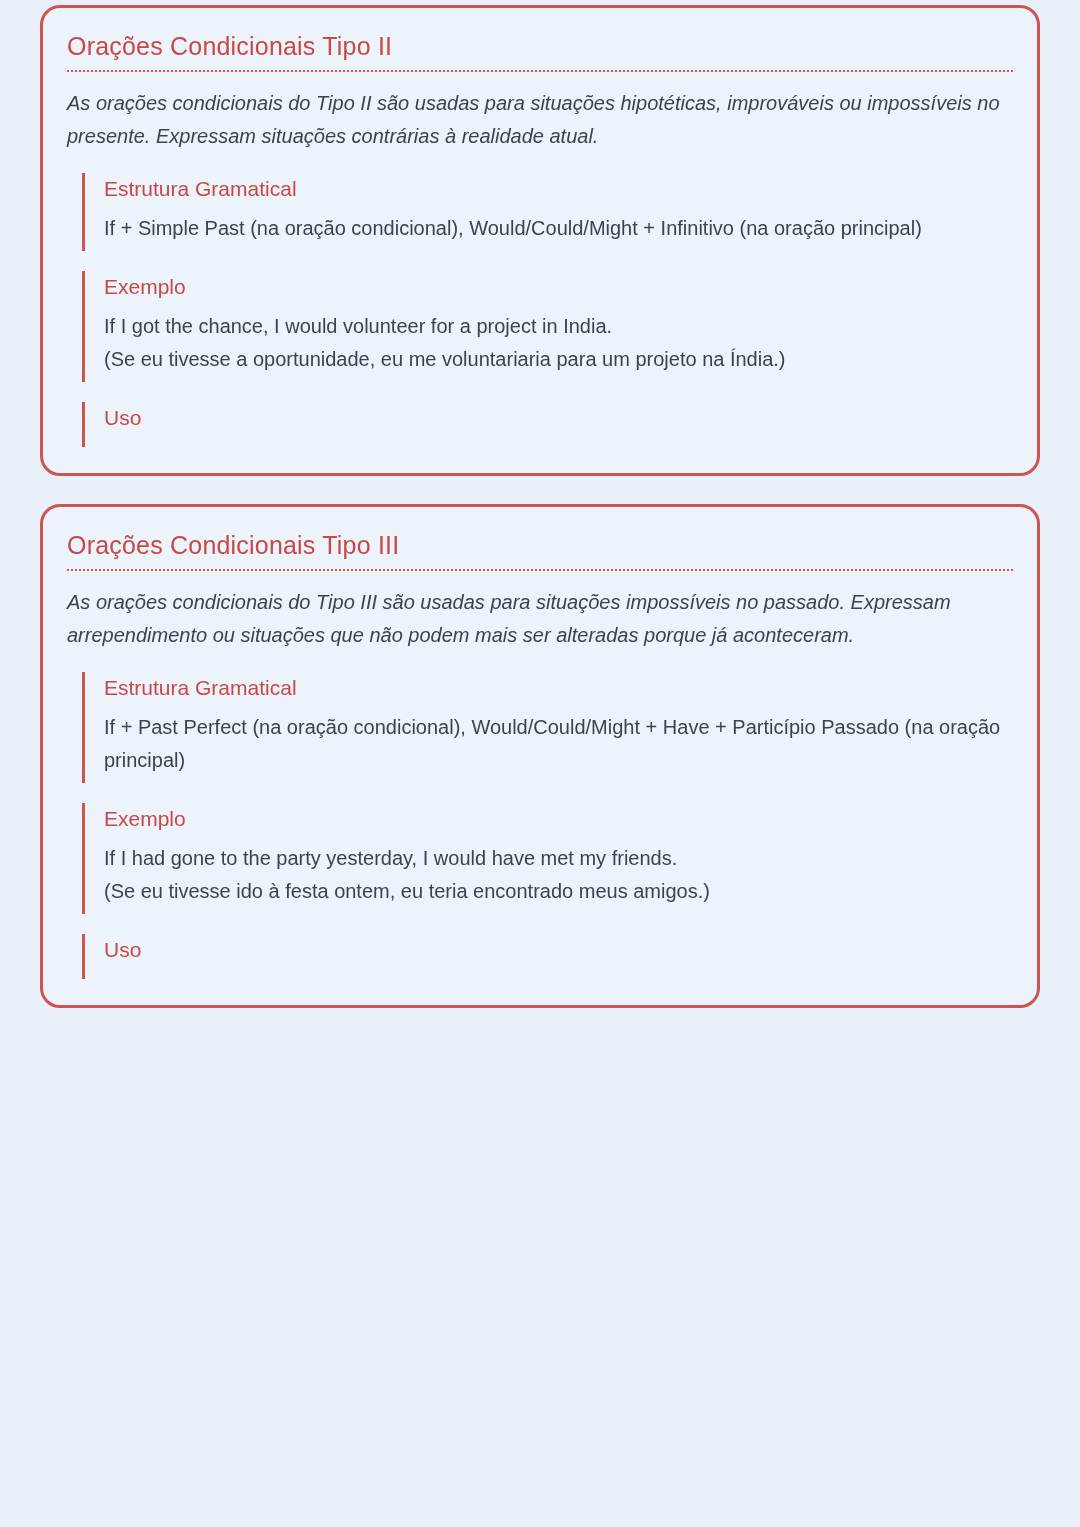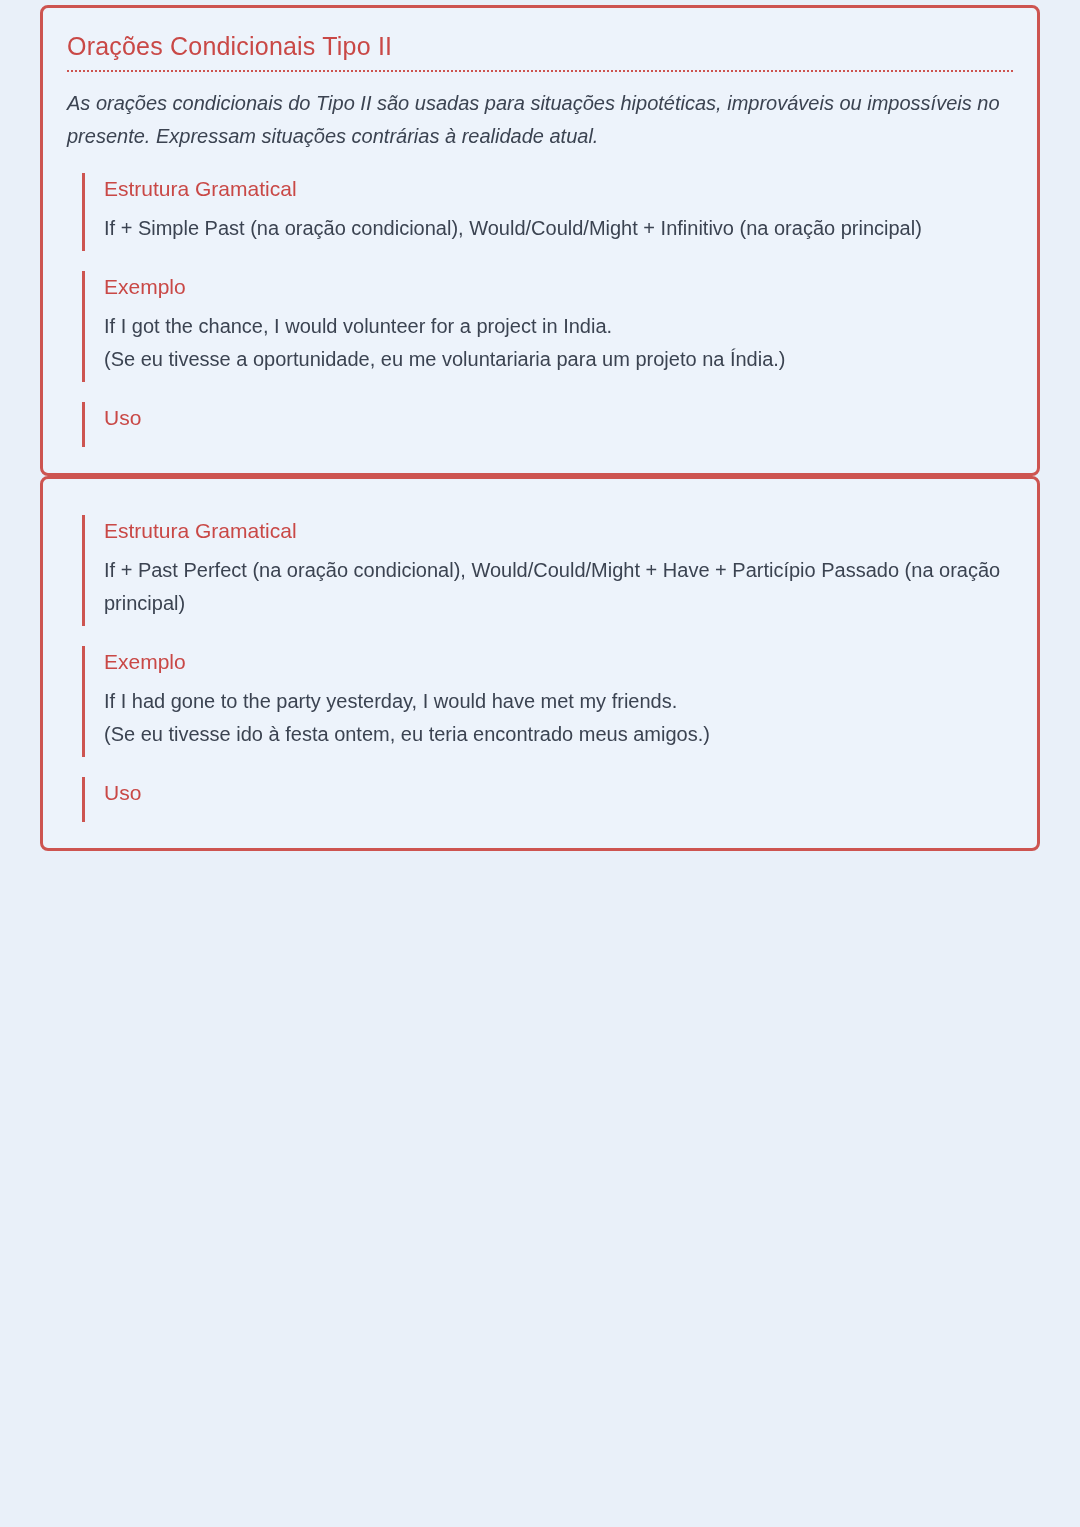--- a/index.html
+++ b/index.html
@@ -20,22 +20,23 @@
     background: var(--page-bg);
     font-family: "Liberation Sans", "DejaVu Sans", sans-serif;
     -webkit-font-smoothing: antialiased;
   }
   .page {
     padding: 5px 40px 40px 40px;
   }
   .card {
     background: var(--card-bg);
     border: 3px solid var(--accent);
-    border-radius: 8px;
+    border-radius: 20px;
     padding: 16px 24px 26px 24px;
+    margin-bottom: 28px;
   }
   .card-title {
     margin: 8px 0 0 0;
     padding-bottom: 9px;
     font-size: 25px;
     font-weight: 400;
     color: var(--heading-color);
     border-bottom: 2px dotted var(--accent);
     letter-spacing: 0.2px;
   }
@@ -87,20 +88,22 @@
             </div>
   </div>
 
   <div class="subsection">
     <h3 class="subsection-heading">Uso</h3>
   </div>
 </div>
   </section>
 
   <section class="card">
+    <h2 class="card-title">Orações Condicionais Tipo III</h2>
+    <p class="card-intro">As orações condicionais do Tipo III são usadas para situações impossíveis no passado. Expressam arrependimento ou situações que não podem mais ser alteradas porque já aconteceram.</p>
     <div class="sections">
   <div class="subsection">
     <h3 class="subsection-heading">Estrutura Gramatical</h3>
     <div class="subsection-body">
               <div class="line">If + Past Perfect (na oração condicional), Would/Could/Might + Have + Particípio Passado (na oração principal)</div>
             </div>
   </div>
 
   <div class="subsection">
     <h3 class="subsection-heading">Exemplo</h3>

